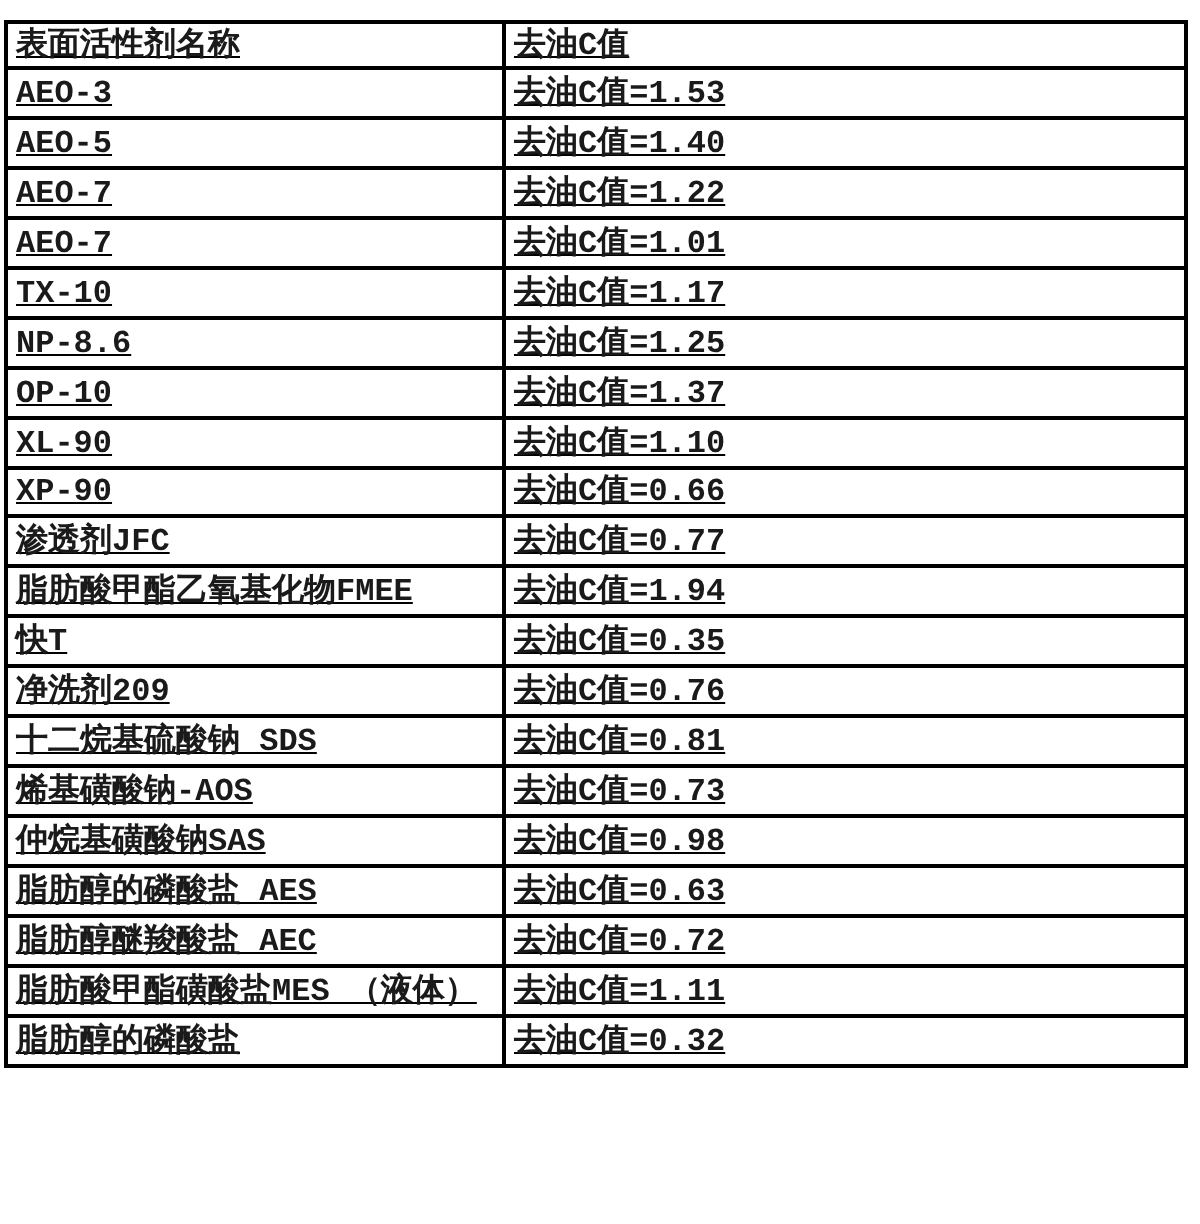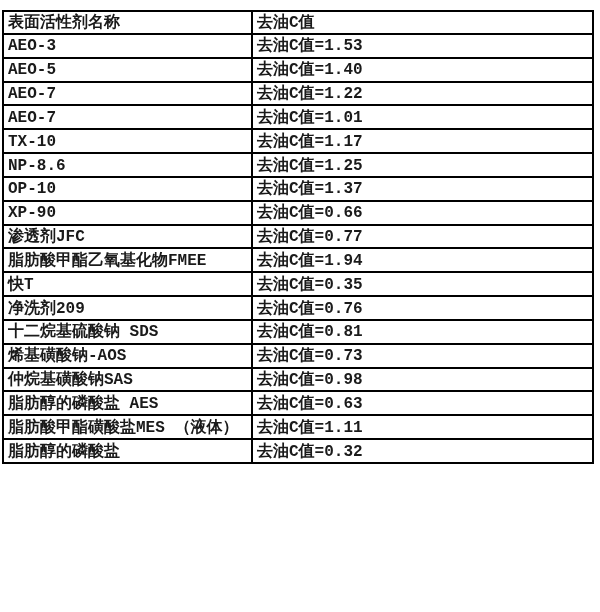--- a/index.html
+++ b/index.html
@@ -12,22 +12,23 @@
   }
   .table-wrap {
     position: absolute;
     left: 2px;
     top: 10px;
   }
   table.surfactant-table {
     border-collapse: collapse;
     table-layout: fixed;
     width: 590px;
-    height: 454px;
+    height: 524px;
     background: var(--bg-color, #ffffff);
+    text-decoration: underline;
   }
   table.surfactant-table th,
   table.surfactant-table td {
     border: 2px solid var(--border-color, #000000);
     font-family: "Liberation Mono", "DejaVu Sans Mono", monospace;
     font-weight: bold;
     font-size: 16px;
     line-height: 20px;
     color: var(--text-color, #1a1a1a);
     text-align: left;
@@ -77,20 +78,24 @@
         </tr>
         <tr>
           <td>NP-8.6</td>
           <td>去油C值=1.25</td>
         </tr>
         <tr>
           <td>OP-10</td>
           <td>去油C值=1.37</td>
         </tr>
         <tr>
+          <td>XL-90</td>
+          <td>去油C值=1.10</td>
+        </tr>
+        <tr>
           <td>XP-90</td>
           <td>去油C值=0.66</td>
         </tr>
         <tr>
           <td>渗透剂JFC</td>
           <td>去油C值=0.77</td>
         </tr>
         <tr>
           <td>脂肪酸甲酯乙氧基化物FMEE</td>
           <td>去油C值=1.94</td>
@@ -113,20 +118,24 @@
         </tr>
         <tr>
           <td>仲烷基磺酸钠SAS</td>
           <td>去油C值=0.98</td>
         </tr>
         <tr>
           <td>脂肪醇的磷酸盐 AES</td>
           <td>去油C值=0.63</td>
         </tr>
         <tr>
+          <td>脂肪醇醚羧酸盐 AEC</td>
+          <td>去油C值=0.72</td>
+        </tr>
+        <tr>
           <td>脂肪酸甲酯磺酸盐MES （液体）</td>
           <td>去油C值=1.11</td>
         </tr>
         <tr>
           <td>脂肪醇的磷酸盐</td>
           <td>去油C值=0.32</td>
         </tr>
       </tbody>
   </table>
 </div>

